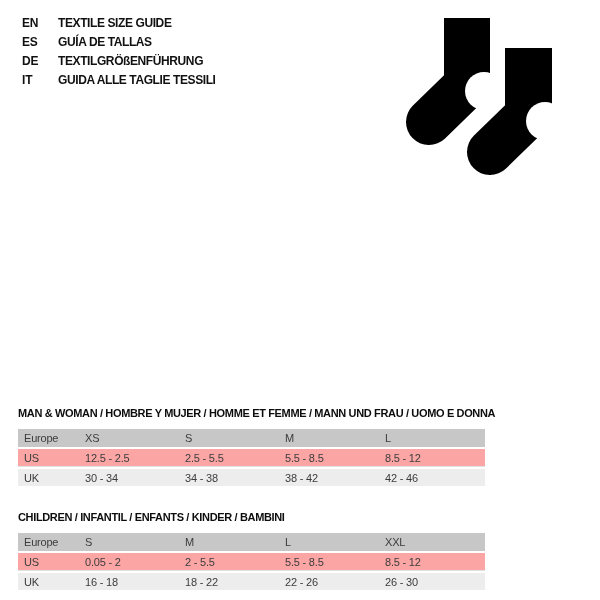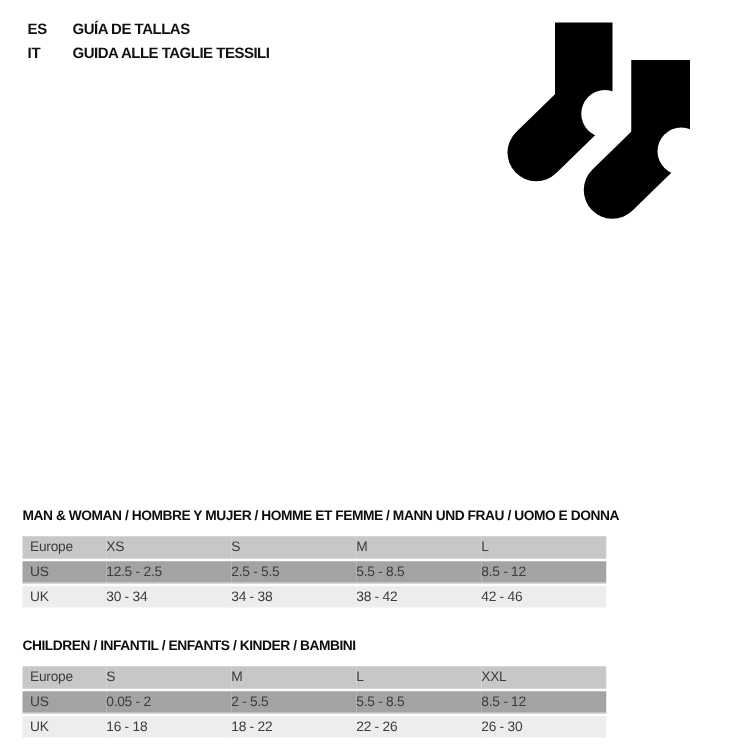--- a/index.html
+++ b/index.html
@@ -94,31 +94,39 @@
     letter-spacing: -0.2px;
     height: 17px;
     vertical-align: middle;
   }
   .size-table thead th { height: 18px; }
   .size-table .region-col {
     text-align: left;
     padding-left: 6px;
     margin-top: 24px;
   }
-  .size-table tr.row-us td { background: #a3a3a3; border-bottom: 1px solid #e2e2e2; }
+  .size-table tr.row-us td { background: #fca5a5; border-bottom: 1px solid #e2e2e2; }
 </style>
 </head>
 <body>
 
 <div class="page">
 
   <div class="lang-block">
     <div class="lang-row">
+      <span class="lang-code">EN</span>
+      <span class="lang-label">TEXTILE SIZE GUIDE</span>
+    </div>
+    <div class="lang-row">
       <span class="lang-code">ES</span>
       <span class="lang-label">GUÍA DE TALLAS</span>
+    </div>
+    <div class="lang-row">
+      <span class="lang-code">DE</span>
+      <span class="lang-label">TEXTILGRÖßENFÜHRUNG</span>
     </div>
     <div class="lang-row">
       <span class="lang-code">IT</span>
       <span class="lang-label">GUIDA ALLE TAGLIE TESSILI</span>
     </div>
   </div>
 
 
   <svg class="socks-svg" width="180" height="190" viewBox="400 0 180 190" xmlns="http://www.w3.org/2000/svg" aria-hidden="true">
 

